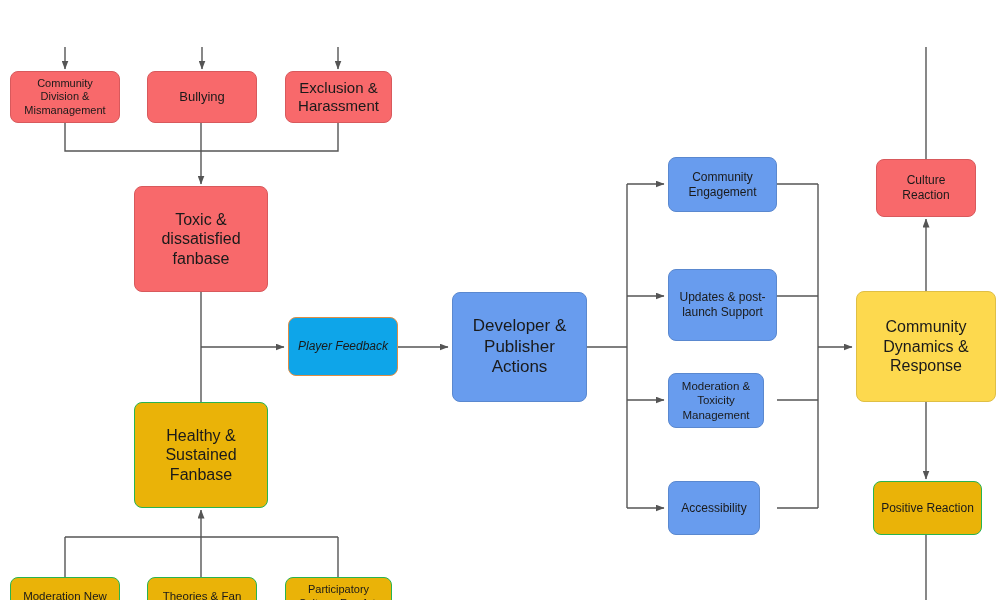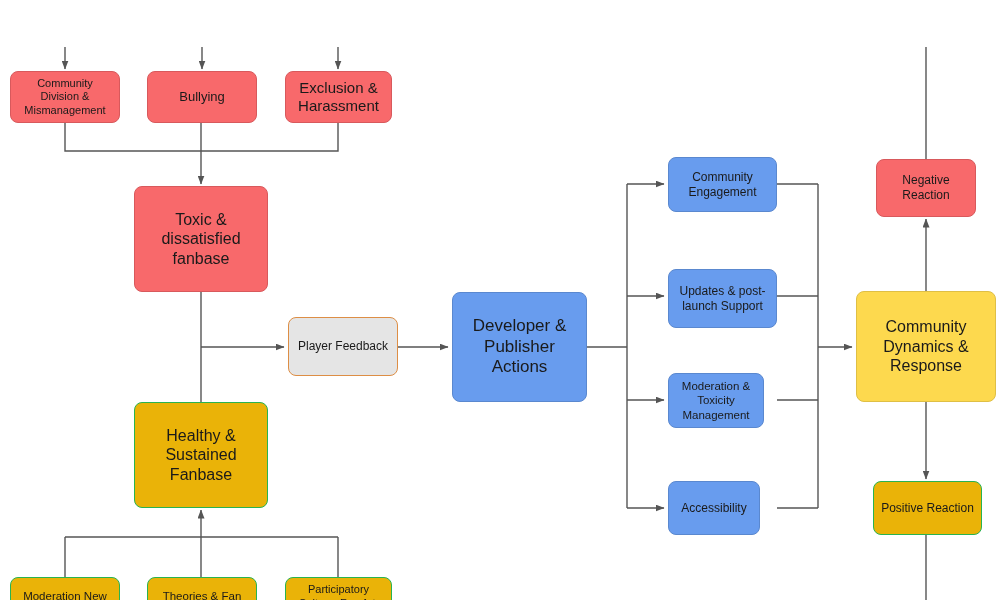--- a/index.html
+++ b/index.html
@@ -38,21 +38,21 @@
     text-align: center;
     color: #1a1a1a;
     line-height: 1.22;
     padding: 2px 6px;
     overflow: hidden;
     white-space: pre-line;
   }
   .node.red    { background: #f8696b; border: 1px solid #d8595c; }
   .node.green  { background: #eab308; border: 1px solid #29b351; }
   .node.blue   { background: #689cee; border: 1px solid #5a88cf; }
-  .node.orange { background: #e5e5e5; border: 1px solid #dd8e45; }
+  .node.orange { background: #0ea5e9; border: 1px solid #dd8e45; font-style: italic; }
   .node.yellow { background: #fdd94e; border: 1px solid #dfbf45; }
 </style>
 </head>
 <body>
 
 <div id="canvas">
 
   <svg class="edges" viewBox="0 0 1000 600" xmlns="http://www.w3.org/2000/svg">
     <defs>
       <marker id="arrowhead" markerWidth="9" markerHeight="7" refX="8.5" refY="3.5" orient="auto" markerUnits="userSpaceOnUse">
@@ -114,27 +114,27 @@
 Events</div>
       <div class="node green" style="left: 285px; top: 530px; width: 107px; height: 53px; font-size: 11px;">Participatory
 Culture; Fan Art,
 Mods, Discussion</div>
       <div class="node orange" style="left: 288px; top: 270px; width: 110px; height: 59px; font-size: 12px;">Player Feedback</div>
       <div class="node blue" style="left: 452px; top: 245px; width: 135px; height: 110px; font-size: 17px;">Developer &amp;
 Publisher
 Actions</div>
       <div class="node blue" style="left: 668px; top: 110px; width: 109px; height: 55px; font-size: 12px;">Community
 Engagement</div>
-      <div class="node blue" style="left: 668px; top: 222px; width: 109px; height: 59px; font-size: 12px;">Updates &amp; post-
+      <div class="node blue" style="left: 668px; top: 222px; width: 109px; height: 72px; font-size: 12px;">Updates &amp; post-
 launch Support</div>
       <div class="node blue" style="left: 668px; top: 326px; width: 96px; height: 55px; font-size: 11.5px;">Moderation &amp;
 Toxicity
 Management</div>
       <div class="node blue" style="left: 668px; top: 434px; width: 92px; height: 54px; font-size: 12px;">Accessibility</div>
       <div class="node yellow" style="left: 856px; top: 244px; width: 140px; height: 111px; font-size: 16px;">Community
 Dynamics &amp;
 Response</div>
-      <div class="node red" style="left: 876px; top: 112px; width: 100px; height: 58px; font-size: 12px;">Negative
+      <div class="node red" style="left: 876px; top: 112px; width: 100px; height: 58px; font-size: 12px;">Culture
 Reaction</div>
       <div class="node green" style="left: 873px; top: 434px; width: 109px; height: 54px; font-size: 12px; text-align: right;">Positive Reaction</div>
     </div>
 
 </div>
 
 </body></html>

